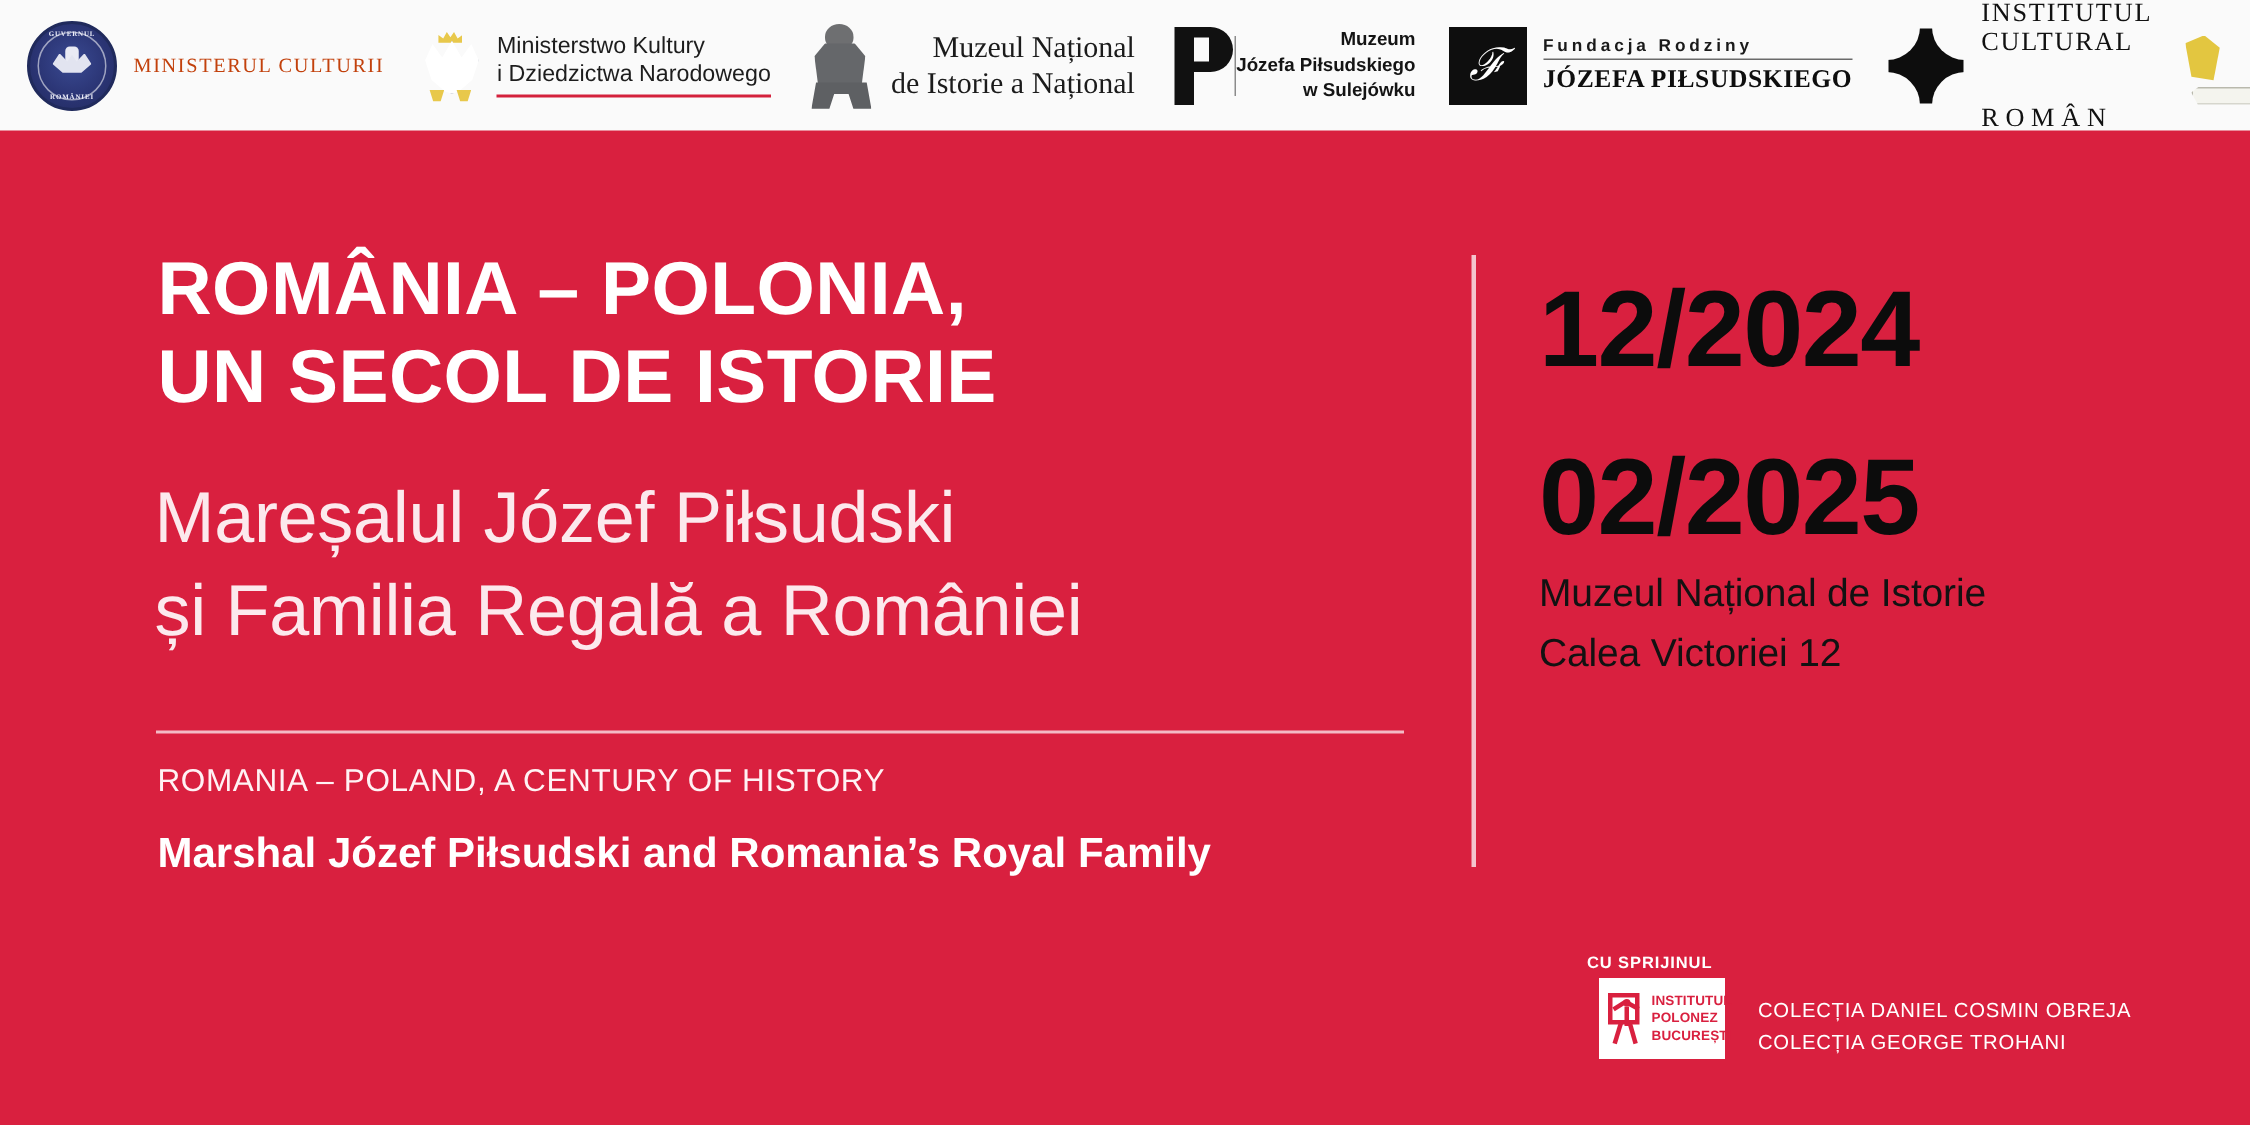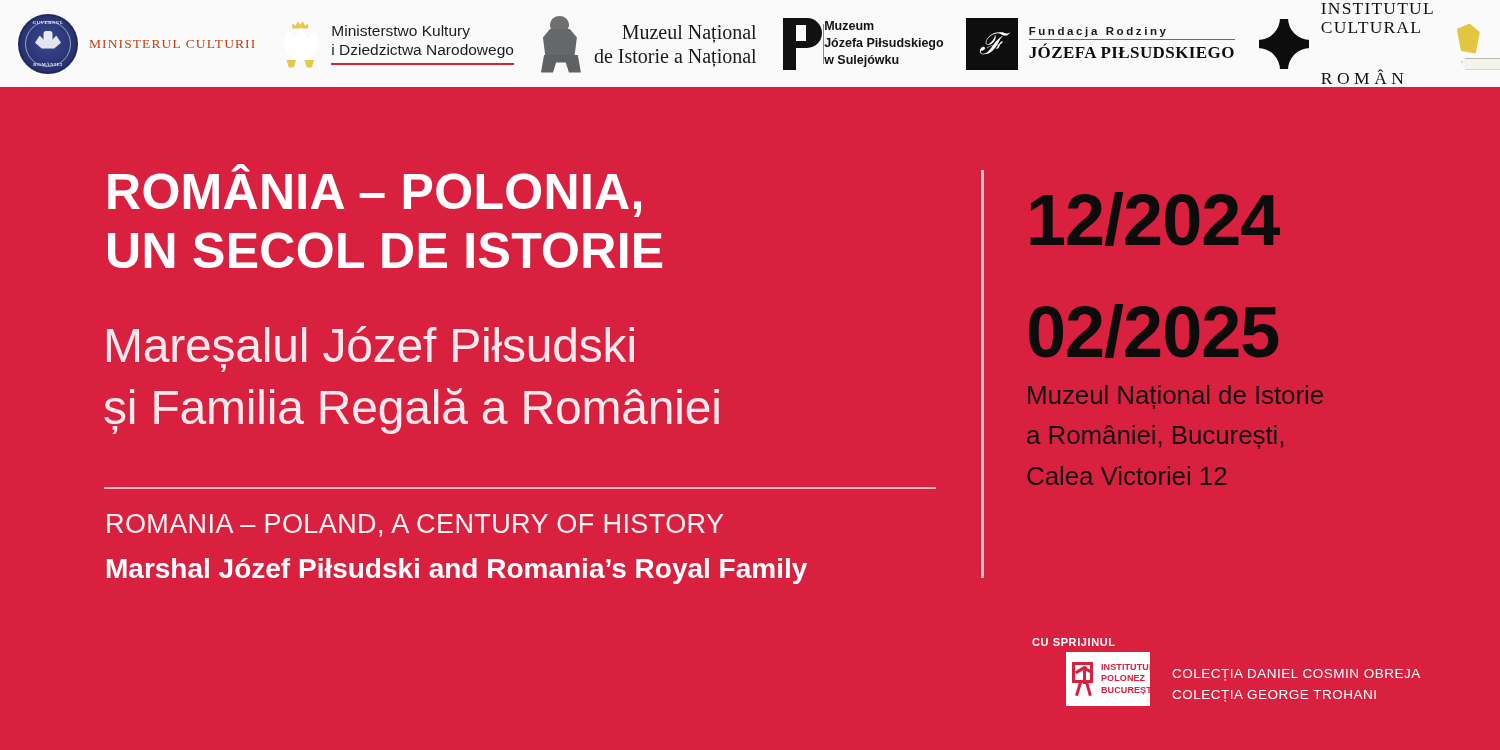--- a/index.html
+++ b/index.html
@@ -175,21 +175,21 @@
     position:absolute;left:103px;top:315px;width:900px;
     color:#FCE9ED;font-weight:300;font-size:48px;line-height:1.30;
     letter-spacing:-.2px;
   }
   .hrule{
     position:absolute;left:104px;top:487px;width:832px;height:2px;
     background:#F4C3CC;opacity:.95;
   }
   .en-line1{
     position:absolute;left:105px;top:509px;width:900px;
-    color:#FFF2F4;font-weight:300;font-size:27px;letter-spacing:.4px;
+    color:#FFF2F4;font-weight:300;font-size:21px;letter-spacing:.4px;
   }
   .en-line2{
     position:absolute;left:105px;top:553px;width:900px;
     color:#ffffff;font-weight:bold;font-size:28px;letter-spacing:0px;
   }
 
   .vrule-main{
     position:absolute;left:981px;top:170px;width:2.5px;height:408px;
     background:#F6D2D9;opacity:.92;
   }
@@ -200,21 +200,21 @@
     letter-spacing:-1px;
   }
   .venue{
     position:absolute;left:1026px;top:375px;width:400px;
     color:#121212;font-weight:400;font-size:26px;line-height:1.55;
     letter-spacing:-.1px;
   }
 
   
   .cu-sprijinul{
-    position:absolute;left:1032px;top:636px;
+    position:absolute;left:1058px;top:636px;
     color:#ffffff;font-weight:bold;font-size:11px;letter-spacing:.6px;
   }
   .ipb{
     position:absolute;left:1066px;top:652px;
     width:84px;height:54px;background:#ffffff;
     display:flex;align-items:center;padding:0 5px;box-sizing:border-box;gap:4px;
   }
   .ipb-mark{width:26px;height:38px;position:relative;flex:0 0 auto;}
   .ipb-mark .sq{
     position:absolute;left:1px;top:2px;width:21px;height:21px;
@@ -272,21 +272,21 @@
         <div class="head"></div>
           <div class="torso"></div>
           <div class="legs"></div>
       </div>
       <div>
         <div class="mnir-txt">Muzeul Național</div>
         <div class="mnir-txt">de Istorie a Național</div>
       </div>
     </div>
 
-    <div class="logo" style="margin-left:26px;gap:0;">
+    <div class="logo" style="margin-left:26px;gap:0;text-align:right;">
       <div class="pmark">
         <div class="stem"></div>
           <div class="bowl"></div>
           <div class="notch"></div>
       </div>
       <div class="vrule"></div>
       <div>
         <div class="jp-txt">Muzeum</div>
         <div class="jp-txt">Józefa Piłsudskiego</div>
         <div class="jp-txt">w Sulejówku</div>
@@ -341,21 +341,20 @@
 
   <div class="vrule-main"></div>
 
   <div class="dates">
     <div>12/2024</div>
     <div>02/2025</div>
   </div>
 
   <div class="venue">
     <div>Muzeul Național de Istorie</div>
-    <div>a României, București,</div>
     <div>Calea Victoriei 12</div>
   </div>
 
   <div class="cu-sprijinul">CU SPRIJINUL</div>
 
   <div class="ipb">
     <div class="ipb-mark">
       <div class="sq"></div>
       <div class="fig-h"></div>
         <div class="fig-b"></div>

